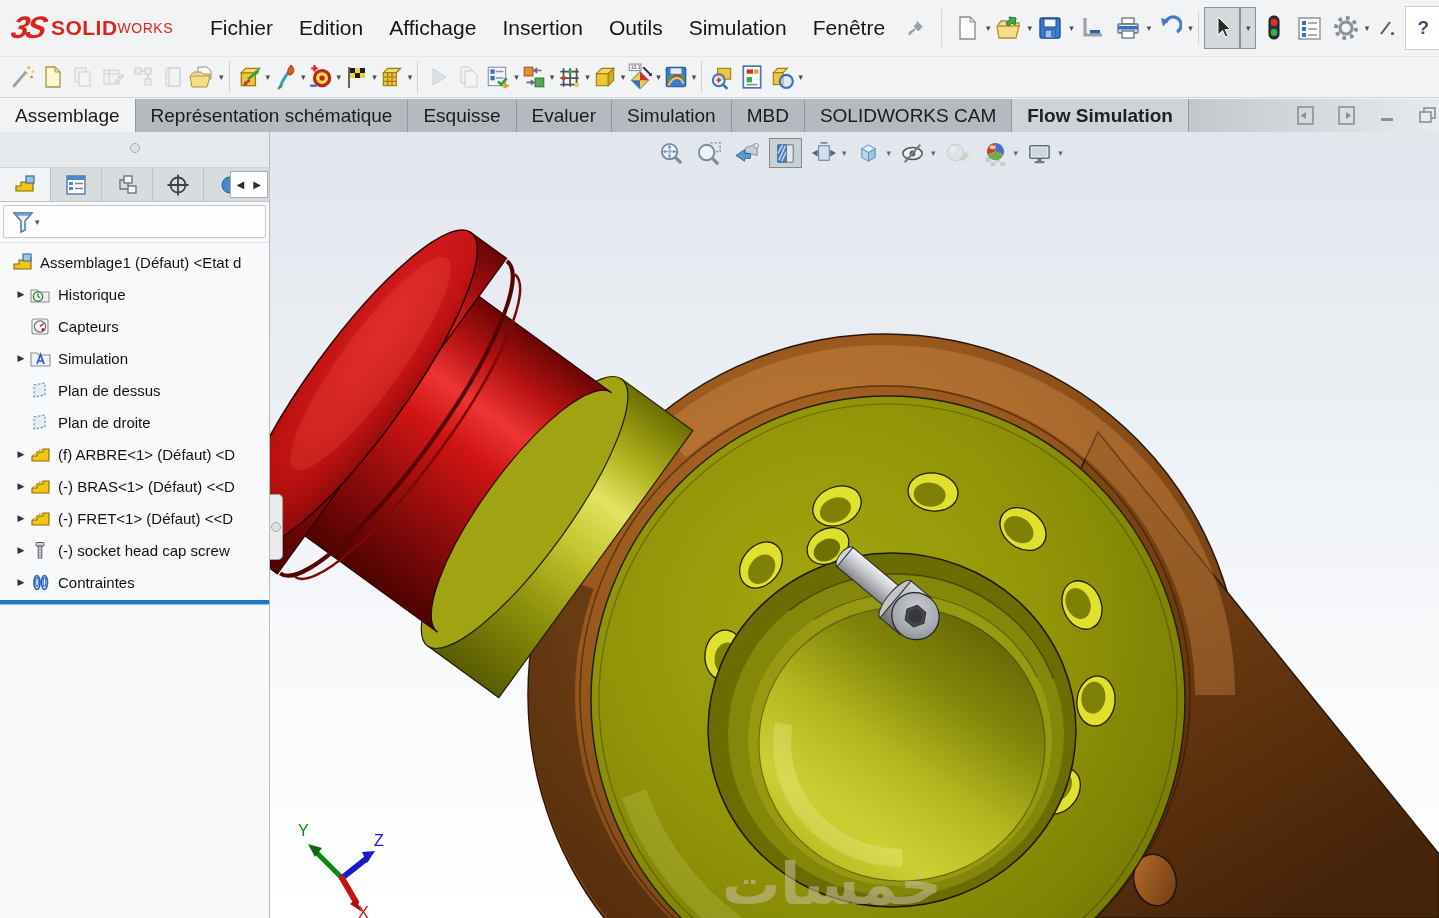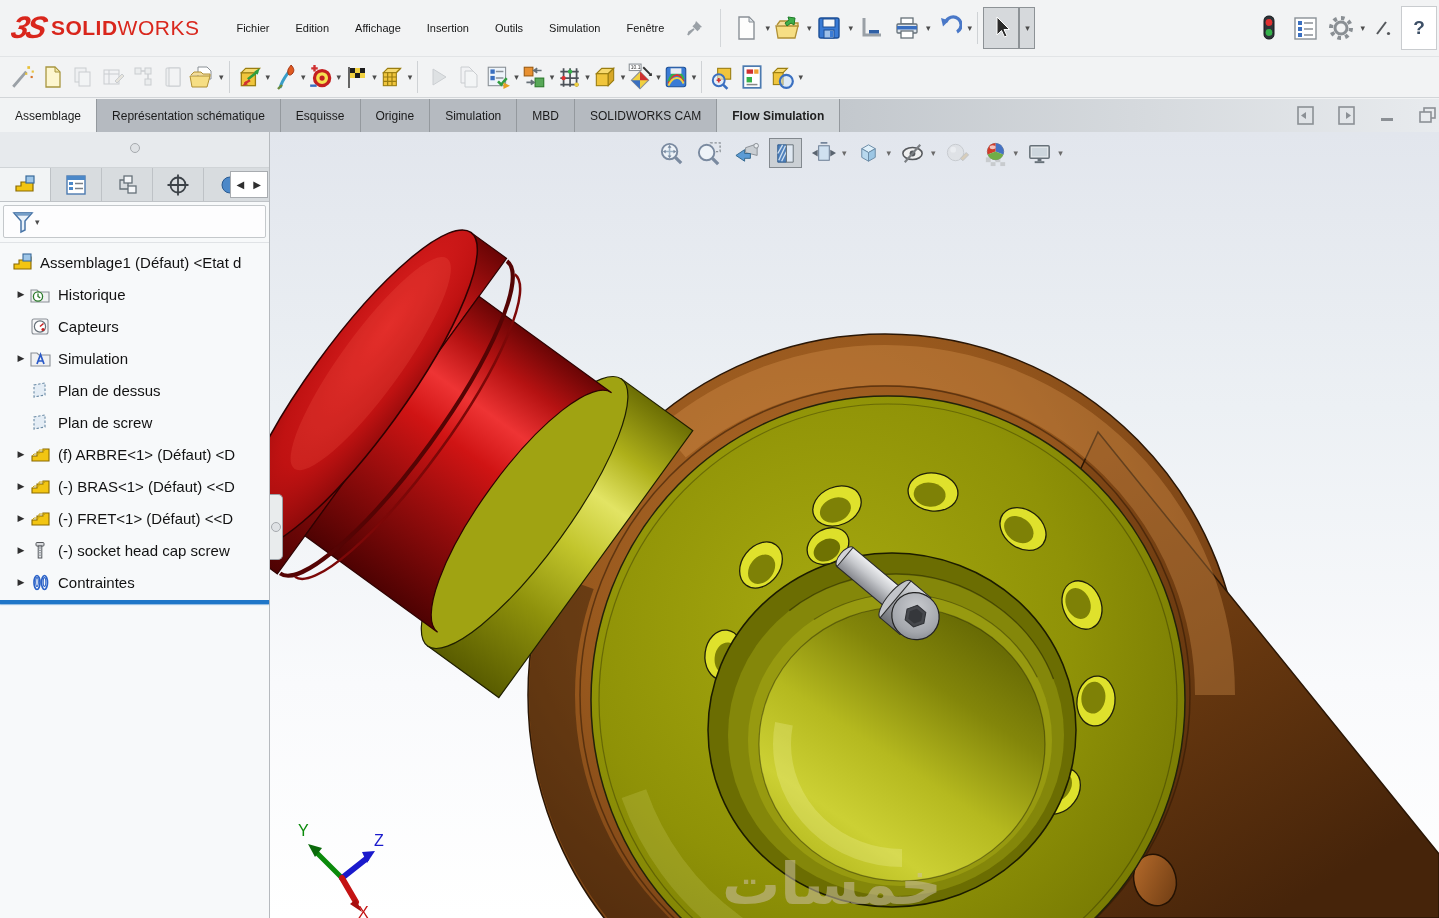--- a/index.html
+++ b/index.html
@@ -4,38 +4,38 @@
 <style>
   * { margin:0; padding:0; box-sizing:border-box; }
   html,body { width:1439px; height:918px; overflow:hidden; }
   body { font-family:"Liberation Sans",sans-serif; background:#f2f3f4; position:relative; color:#1a1a1a; }
 
   
   #menubar { position:absolute; top:0; left:0; right:0; height:56px; display:flex; align-items:center; background:#f2f3f4; }
   .logo { display:flex; align-items:center; margin-left:12px; margin-right:24px; cursor:default; }
   .logo-3s { font-style:italic; font-weight:bold; font-size:31px; color:#d9261c; transform:skewX(-14deg); letter-spacing:-3px; margin-right:7px; }
   .logo-solid { font-weight:bold; font-size:21px; color:#d9261c; letter-spacing:.5px; }
-  .logo-works { font-weight:normal; font-size:21px; color:#d9261c; letter-spacing:.5px; }
-  .menu-item { padding:7px 13px; font-size:11px; color:#161616; cursor:default; }
+  .logo-works { font-weight:normal; font-size:14px; color:#d9261c; letter-spacing:.5px; }
+  .menu-item { padding:7px 13px; font-size:21px; color:#161616; cursor:default; }
   .vsep { width:1px; height:38px; background:#d3d6d9; margin:0 7px; flex:none; }
   .vsep2 { width:1px; height:32px; background:#cfd2d5; margin:0 5px; flex:none; }
   .tbtn { height:42px; min-width:36px; display:flex; align-items:center; justify-content:center; border:1px solid transparent; }
   .tbtn.pressed { background:#d6d9dc; border-color:#8d9296; }
   .caret { font-size:9px; color:#4c4c4c; margin-left:1px; }
   .rightcluster { margin-left:auto; display:flex; align-items:center; margin-right:2px; }
   .helpbox { background:#ffffff; border:1px solid #c9cccf; }
 
   
   #toolbar2 { position:absolute; top:56px; left:0; right:0; height:42px; display:flex; align-items:center; background:#f2f3f4; border-top:1px solid #e2e4e6; border-bottom:1px solid #d2d5d8; padding-left:8px; }
   .t2 { height:34px; min-width:30px; display:flex; align-items:center; justify-content:center; }
   .dis { opacity:.45; }
 
   
   #tabrow { position:absolute; top:99px; left:0; right:0; height:33px; background:#a9aeb4; display:flex; align-items:stretch; }
-  .tab { display:flex; align-items:center; padding:0 15px; font-size:12px; color:#1b1b1b; background:#b5bac0; border-right:1px solid #94999e; cursor:default; }
+  .tab { display:flex; align-items:center; padding:0 15px; font-size:19px; color:#1b1b1b; background:#b5bac0; border-right:1px solid #94999e; cursor:default; }
   .tab.active { background:#f1f3f4; }
   .tab.boldtab { background:#ced3d7; font-weight:bold; color:#202020;text-align:right; }
   .tabfill { flex:1; background:linear-gradient(90deg,#c3c8cd,#e8ebee); display:flex; align-items:center; justify-content:flex-end; gap:24px; padding-right:10px; }
 
   
   #panel { position:absolute; top:132px; left:0; width:270px; bottom:0; background:#f7f9fa; border-right:1px solid #b6babe; }
   .phandle { height:36px; background:#e7eaed; border-bottom:1px solid #d0d4d7; position:relative; }
   .knob { position:absolute; width:10px; height:10px; border-radius:50%; background:#dfe2e5; border:1px solid #a6aaae; }
   .ptabs { height:34px; background:#d8dcdf; display:flex; align-items:stretch; border-bottom:1px solid #bfc3c7; position:relative; }
   .ptab { width:51px; display:flex; align-items:center; justify-content:center; border-right:1px solid #bec2c6; }
@@ -376,21 +376,21 @@
         <circle cx="16" cy="16" r="6" fill="rgba(200,225,250,.5)" stroke="#3a6fc0" stroke-width="2"></circle>
       </svg>
     </span>
     <span class="caret">▾</span>
 </div>
 
 <div id="tabrow">
   <div class="tab active">Assemblage</div>
   <div class="tab">Représentation schématique</div>
   <div class="tab">Esquisse</div>
-  <div class="tab">Origine</div>
+  <div class="tab">Evaluer</div>
   <div class="tab">Simulation</div>
   <div class="tab">MBD</div>
   <div class="tab">SOLIDWORKS CAM</div>
   <div class="tab boldtab">Flow Simulation</div>
   <div class="tabfill">
     <span class="wctl">
         <svg width="17" height="19" viewBox="0 0 17 19">
           <rect x="1" y="1" width="15" height="17" fill="none" stroke="#8b9095" stroke-width="1.6"></rect>
           <polygon points="4,9.5 9,6 9,13" fill="#8b9095"></polygon>
         </svg>
@@ -508,21 +508,21 @@
       <svg class="ticon" viewBox="0 0 21 19">
           <polygon points="4,4 15,2 15,14 4,16" fill="rgba(220,232,242,.7)" stroke="#6a8aa5" stroke-width="1.1" stroke-dasharray="2.4 1.8"></polygon>
         </svg>
       <span>Plan de dessus</span>
     </div>
     <div class="trow">
       <span class="tcaret"></span>
       <svg class="ticon" viewBox="0 0 21 19">
           <polygon points="4,4 15,2 15,14 4,16" fill="rgba(220,232,242,.7)" stroke="#6a8aa5" stroke-width="1.1" stroke-dasharray="2.4 1.8"></polygon>
         </svg>
-      <span>Plan de screw</span>
+      <span>Plan de droite</span>
     </div>
     <div class="trow">
       <span class="tcaret">▶</span>
       <svg class="ticon" viewBox="0 0 21 19">
           <path d="M2 11 h5 v-4 h6 v-3 h6 v12 H2 Z" fill="#f2c512" stroke="#8a6a00" stroke-width="1.1"></path>
           <path d="M2 11 l2-2 h5 v-4 h6 l-2 2" fill="none" stroke="#c8a410" stroke-width="1"></path>
         </svg>
       <span>(f) ARBRE&lt;1&gt; (Défaut) &lt;D</span>
     </div>
     <div class="trow">

